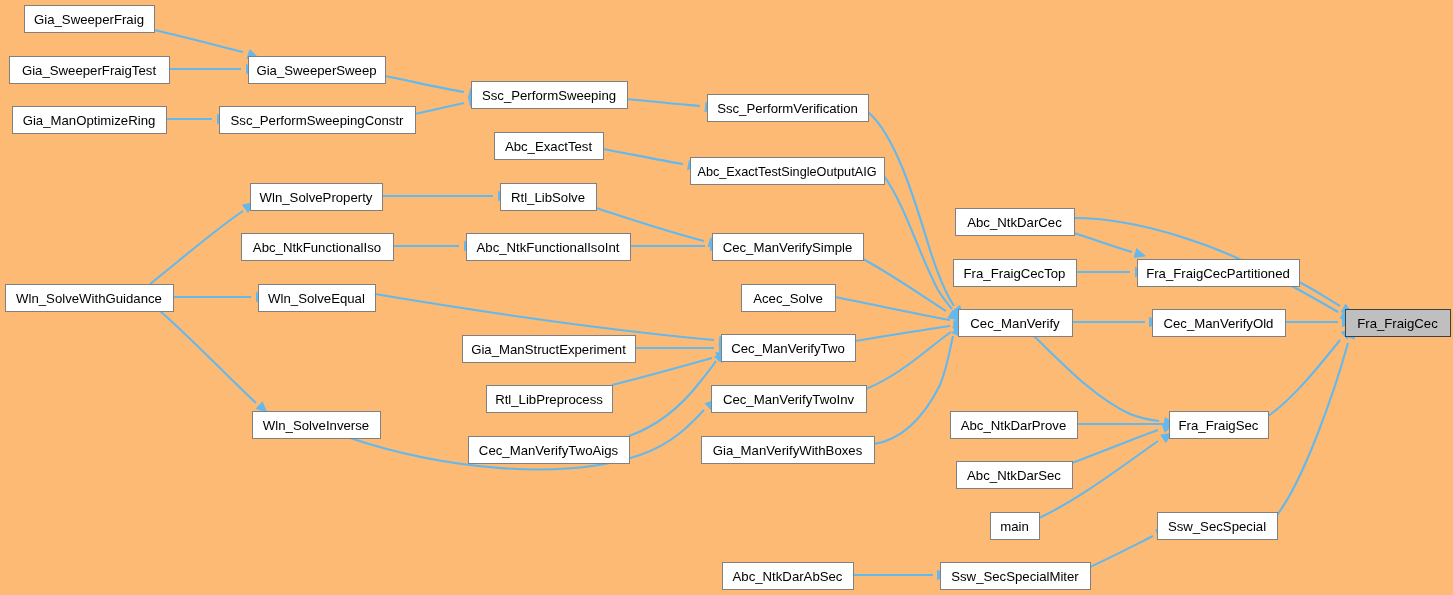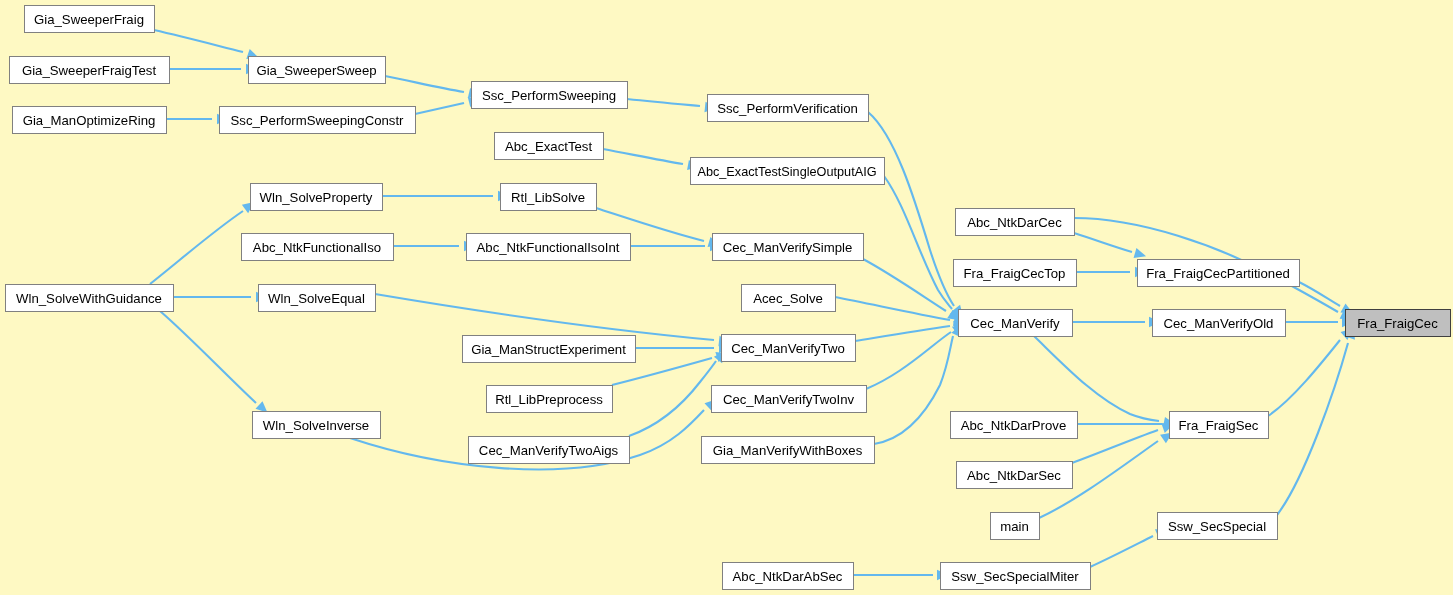--- a/index.html
+++ b/index.html
@@ -4,21 +4,21 @@
 <style>
   html, body {
     margin: 0;
     padding: 0;
     background: #000000;
   }
   #graph-wrap {
     position: relative;
     width: 1453px;
     height: 595px;
-    background: #fef9c3;
+    background: #fdba74;
     overflow: hidden;
     font-family: "Liberation Sans", sans-serif;
   }
   svg#callgraph {
     display: block;
     width: 1453px;
     height: 595px;
   }
   .node-rect {
     fill: #ffffff;

